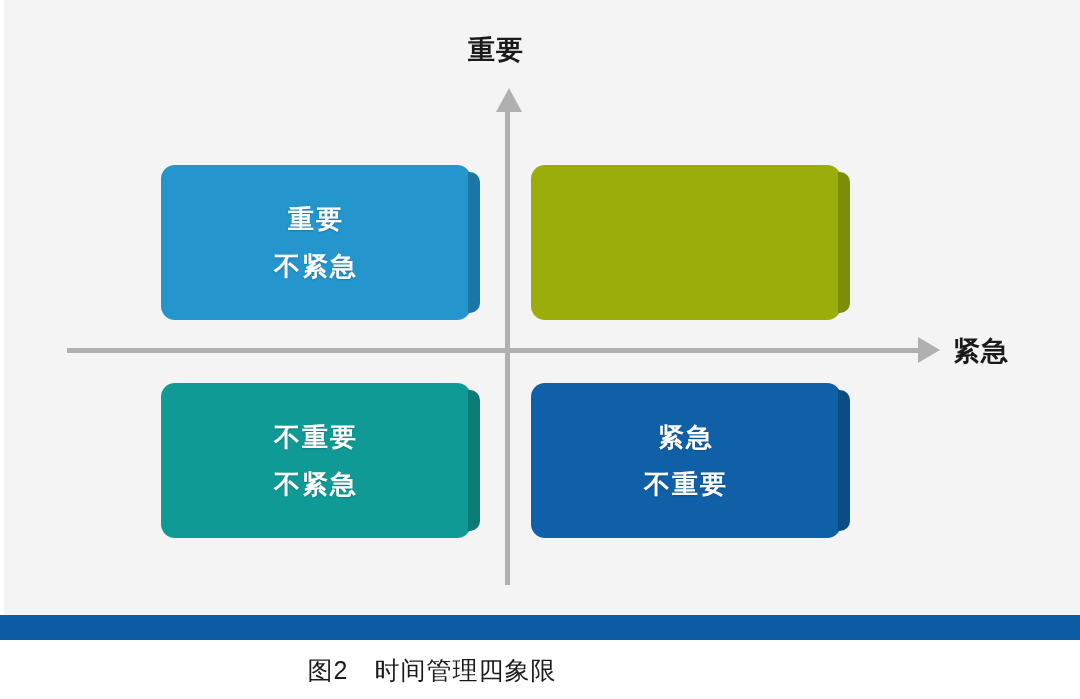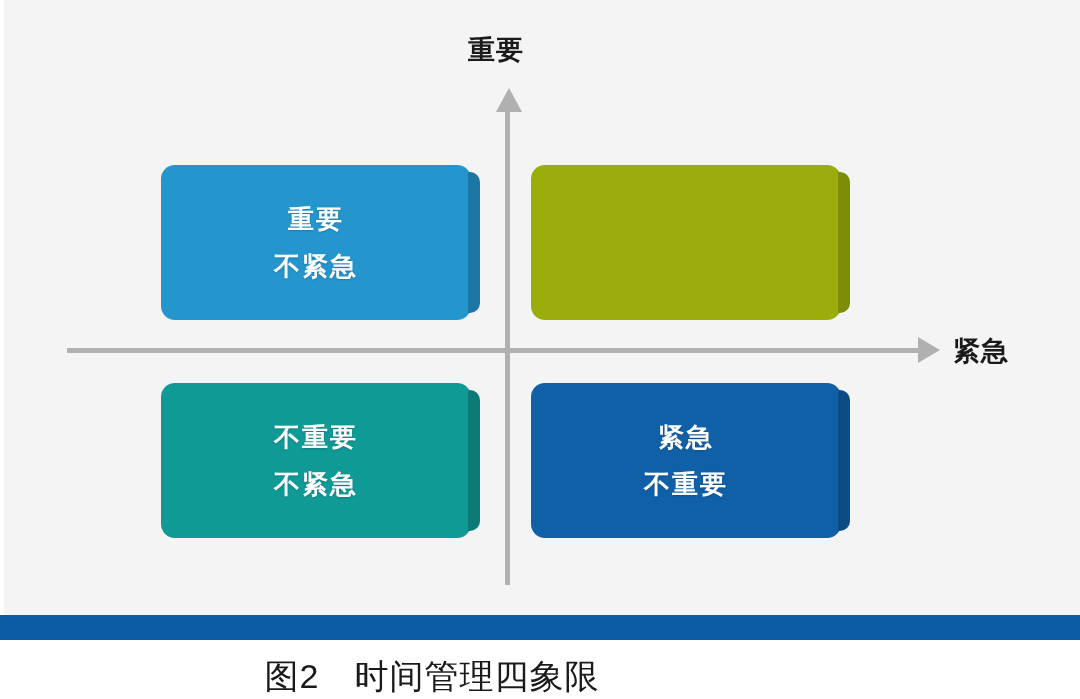--- a/index.html
+++ b/index.html
@@ -134,21 +134,21 @@
     width: 1080px;
     height: 25px;
     background: #0b5ca4;
   }
   .caption {
     position: absolute;
     left: 0;
     top: 654px;
     width: 864px;
     text-align: center;
-    font-size: 34px;
+    font-size: 25px;
     color: #1a1a1a;
     letter-spacing: 1px;
     white-space: pre;
   }
 </style>
 </head>
 <body>
 
 <div id="stage" style="background: rgb(255, 255, 255);">
 

